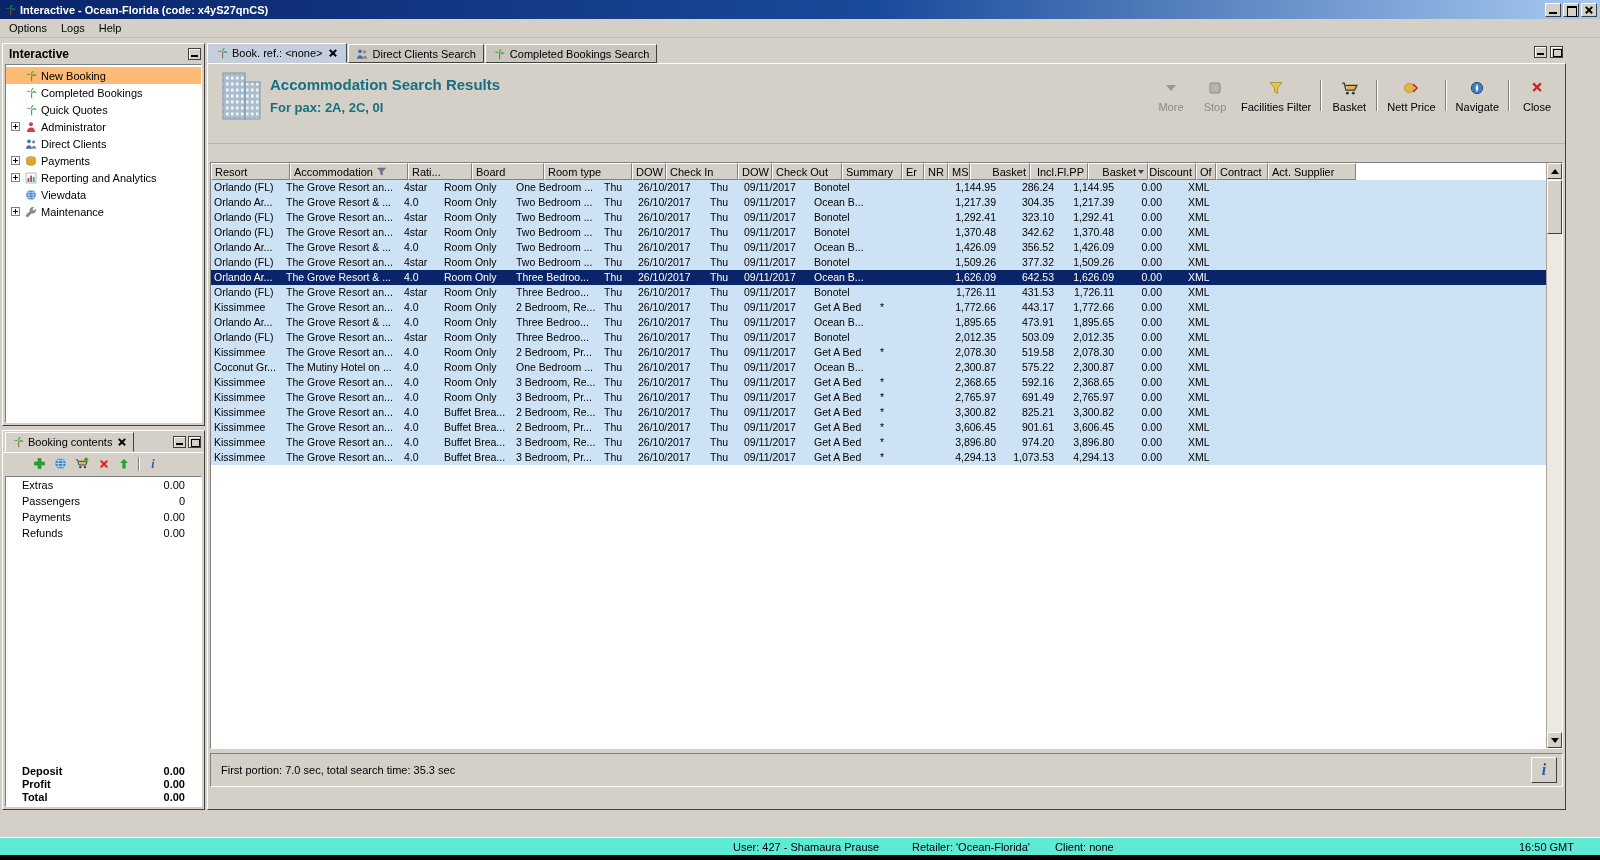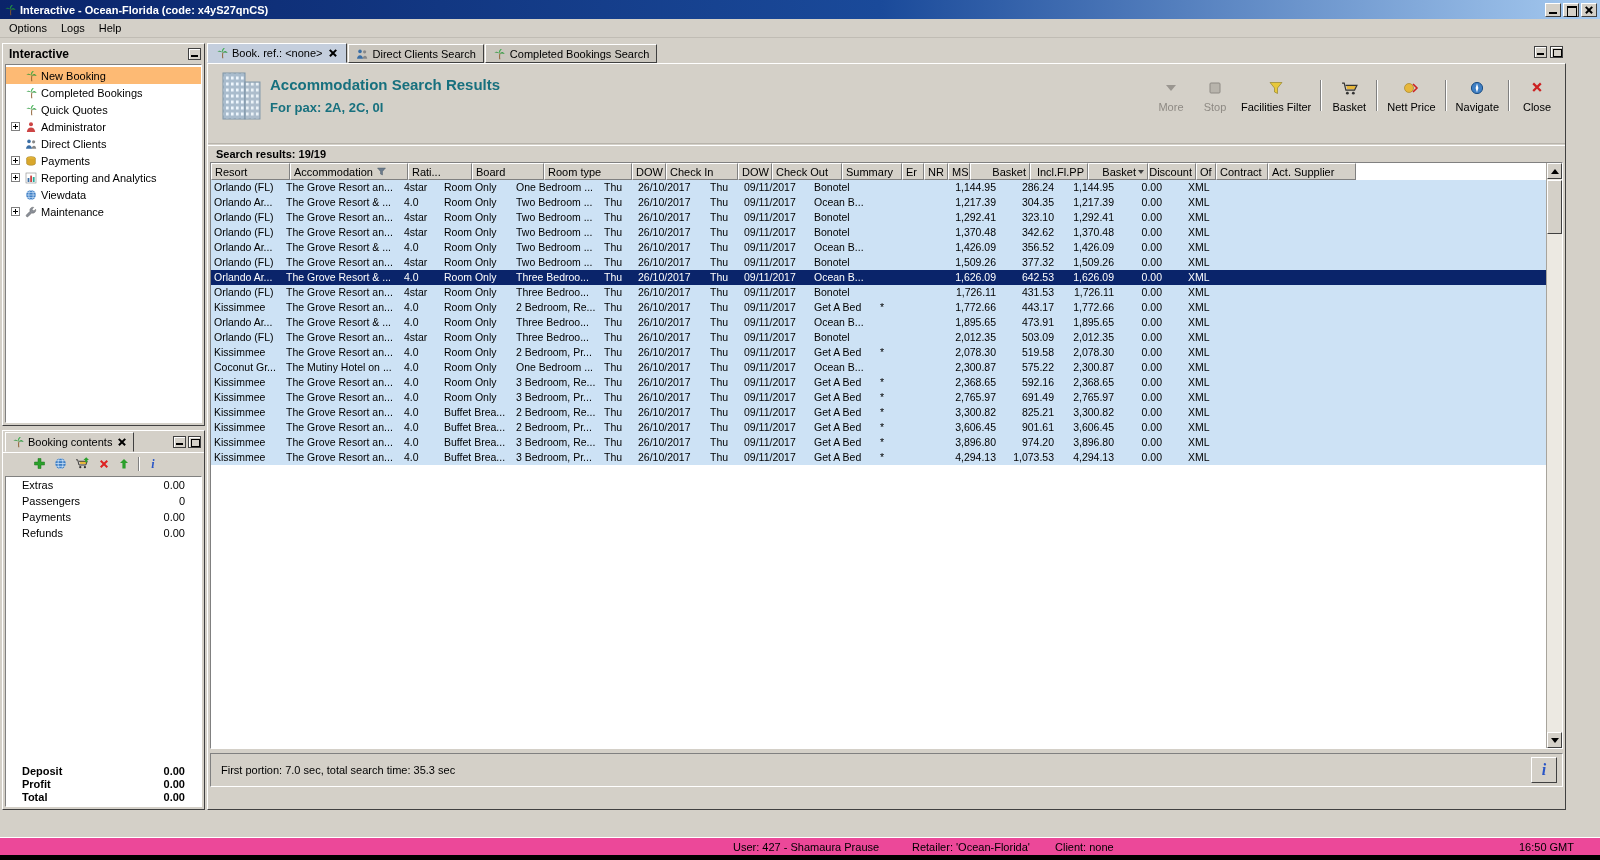--- a/index.html
+++ b/index.html
@@ -124,21 +124,21 @@
     border:1px solid; border-color:#fff #404040 #404040 #fff; text-align:center;
     font-family:"Liberation Serif","DejaVu Serif",serif; font-style:italic; font-weight:bold;
     font-size:16px; color:#2a56c6; line-height:24px; }
 
   .bottom-tabs { position:absolute; left:2px; bottom:3px; height:17px; display:flex; }
   .btab { padding:0 8px; line-height:15px; background:#d4d0c8; border:1px solid #808080; border-left:none; white-space:nowrap; }
   .btab:first-child { border-left:1px solid #808080; }
   .btab.active { background:#1c3f94; color:#fff; }
 
   
-  .statusbar { position:absolute; left:0; right:0; bottom:5px; height:18px; background:#ec4899; border-top:1px solid #fff; }
+  .statusbar { position:absolute; left:0; right:0; bottom:5px; height:18px; background:#5eead4; border-top:1px solid #fff; }
   .sb-user { position:absolute; left:733px; top:3px; }
   .sb-retailer { position:absolute; left:912px; top:3px; }
   .sb-client { position:absolute; left:1055px; top:3px; }
   .sb-time { position:absolute; right:26px; top:3px; }
   .black-strip { position:absolute; left:0; right:0; bottom:0; height:5px; background:#000; }
 </style>
 </head>
 <body>
 
 <div class="titlebar">
@@ -487,21 +487,20 @@
               <div class="ticon">
                 <svg width="16" height="14" viewBox="0 0 16 14">
                   <path d="M3.4 3.2 5 1.6 8 4.6l3-3 1.6 1.6-3 3 3 3L11 10.8l-3-3-3 3-1.6-1.6 3-3Z" fill="#c22"></path>
                 </svg>
               </div>
               <div class="tlabel">Close</div>
             </div>
           </div>
       </div>
 
-      <div class="res-bar">Search results: 19/19</div>
 
       <div class="table-wrap">
         <div class="ghead" id="ghead">
             <div class="hcell" style="width: 79px;">
               <span>Resort</span>
             </div>
             <div class="hcell" style="width: 118px;">
               <span>Accommodation</span>
               <span class="ic">
                 <svg width="9" height="9" viewBox="0 0 9 9">

